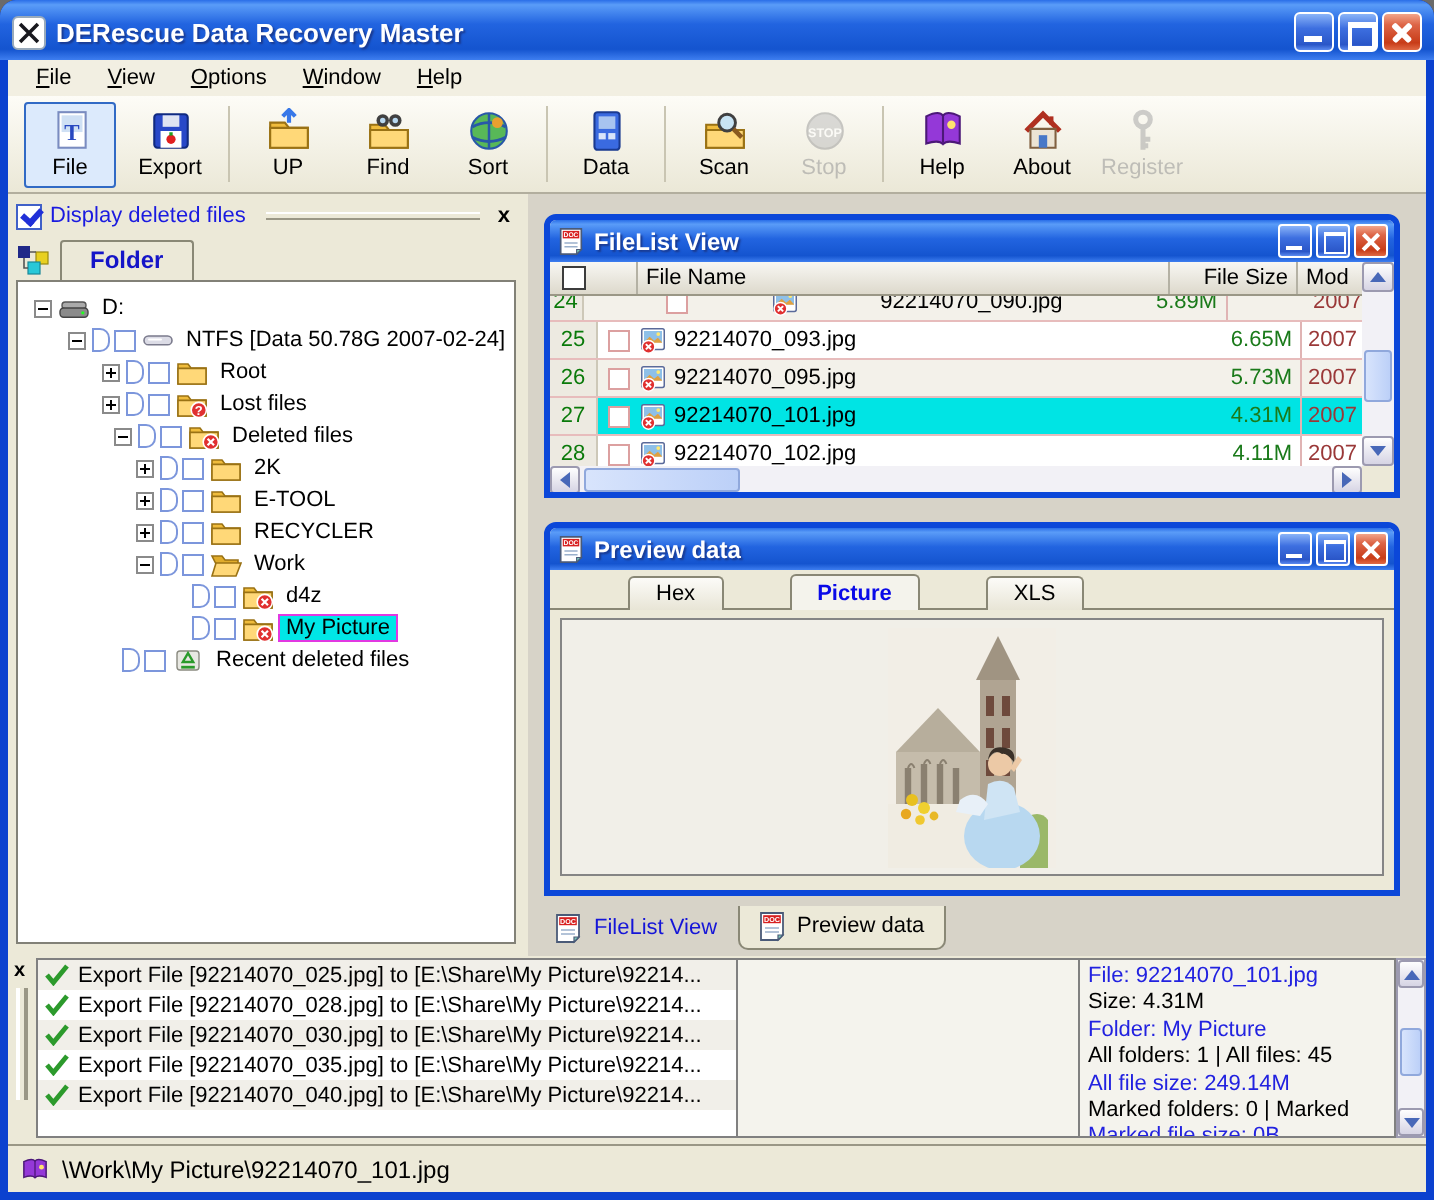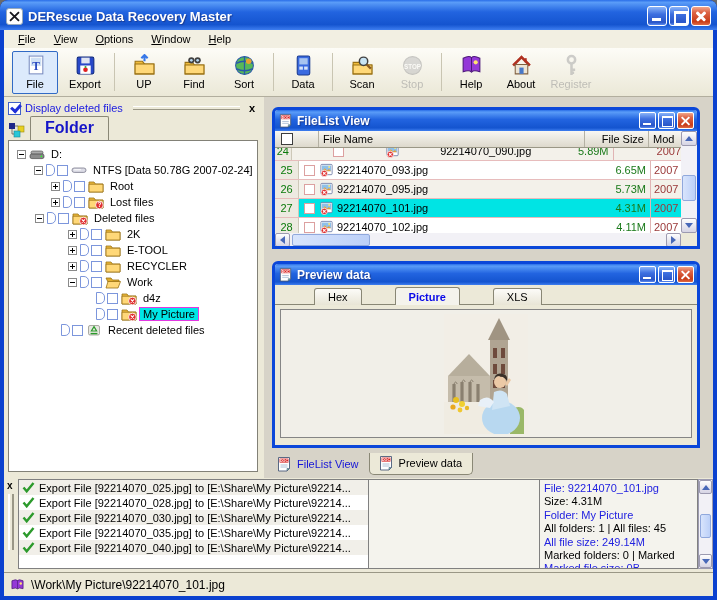--- a/index.html
+++ b/index.html
@@ -48,21 +48,21 @@
   .lp-head { position:absolute; left:4px; top:3px; right:6px; height:16px; display:flex; align-items:center; }
   .lp-check { width:13px; height:13px; border:1px solid #4060c8; background:#fff; position:relative; margin-right:4px; }
   .lp-check::after { content:""; position:absolute; left:2px; top:1px; width:7px; height:4px;
     border-left:3px solid #2030d8; border-bottom:3px solid #2030d8; transform:rotate(-48deg); }
   .lp-label { color:#1a1ae0; margin-right:4px; white-space:nowrap; }
   .lp-grip { flex:1; height:4px; border-top:1px solid #fff; border-bottom:1px solid #9a9786; margin:0 6px; }
   .lp-x { font-weight:bold; font-size:11px; padding:0 3px; }
   .lp-tabrow { position:absolute; left:4px; top:21px; right:6px; height:22px; display:flex; align-items:flex-end; }
   .folder-tab-ico { width:18px; height:16px; margin:0 4px 2px 0; }
   .folder-tab { border:1px solid #8a8876; border-bottom:none; border-radius:2px 2px 0 0;
-    background:#ece9d8; padding:2px 14px 3px 14px; font-weight:bold; font-size:16px; color:#1515c8; }
+    background:#ece9d8; padding:2px 14px 3px 14px; font-weight:bold; font-size:12px; color:#1515c8; }
   .tree-box { position:absolute; left:4px; right:6px; top:43px; bottom:6px; background:#fff;
     border:1px solid #828177; overflow:hidden; padding-top:5px; }
   .trow { height:16px; display:flex; align-items:center; white-space:nowrap; }
   .exp { width:9px; height:9px; border:1px solid #8a8a8a; background:#fff; position:relative; margin-right:3px; flex:none; }
   .exp::after { content:""; position:absolute; left:1px; top:3px; width:5px; height:1px; background:#000; }
   .exp.plus::before { content:""; position:absolute; left:3px; top:1px; width:1px; height:5px; background:#000; }
   .dmark { width:9px; height:12px; border:1px solid #7c96dc; border-radius:0 5px 5px 0; background:#fff; margin-right:2px; flex:none; }
   .dmark.noexp { margin-left:11px; }
   .tcb { width:11px; height:11px; border:1px solid #7c96dc; background:#fff; margin-right:3px; flex:none; }
   .tico { width:16px; height:14px; margin-right:3px; flex:none; }
@@ -478,21 +478,21 @@
         </div>
         <div class="trow" style="padding-left:42px">
           <span class="exp plus"></span>
           <span class="dmark"></span>
           <span class="tcb"></span>
           <svg class="tico">
               <use href="#i-folder-q"></use>
             </svg>
           <span class="tlabel">Lost files</span>
         </div>
-        <div class="trow" style="padding-left:26px">
+        <div class="trow" style="padding-left:48px">
           <span class="exp"></span>
           <span class="dmark"></span>
           <span class="tcb"></span>
           <svg class="tico">
               <use href="#i-folder-x"></use>
             </svg>
           <span class="tlabel">Deleted files</span>
         </div>
         <div class="trow" style="padding-left:59px">
           <span class="exp plus"></span>

